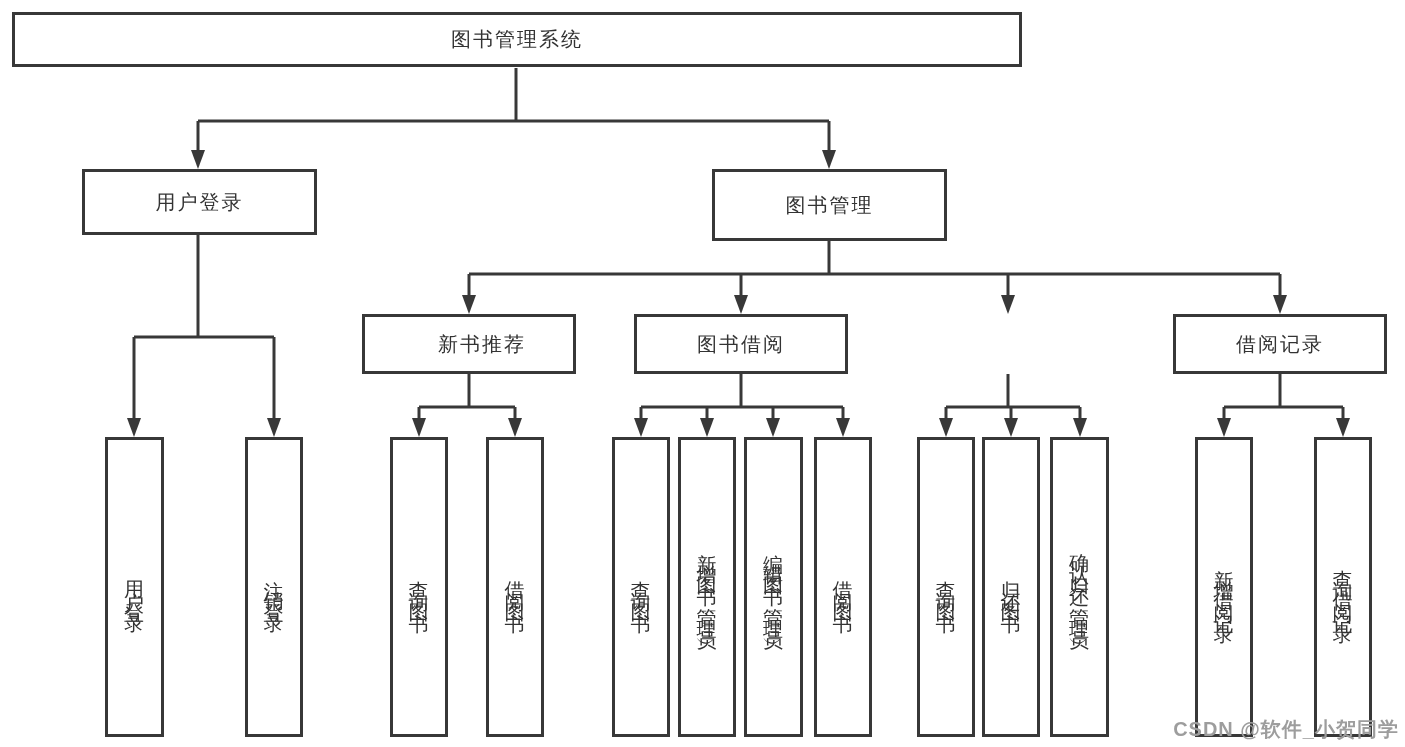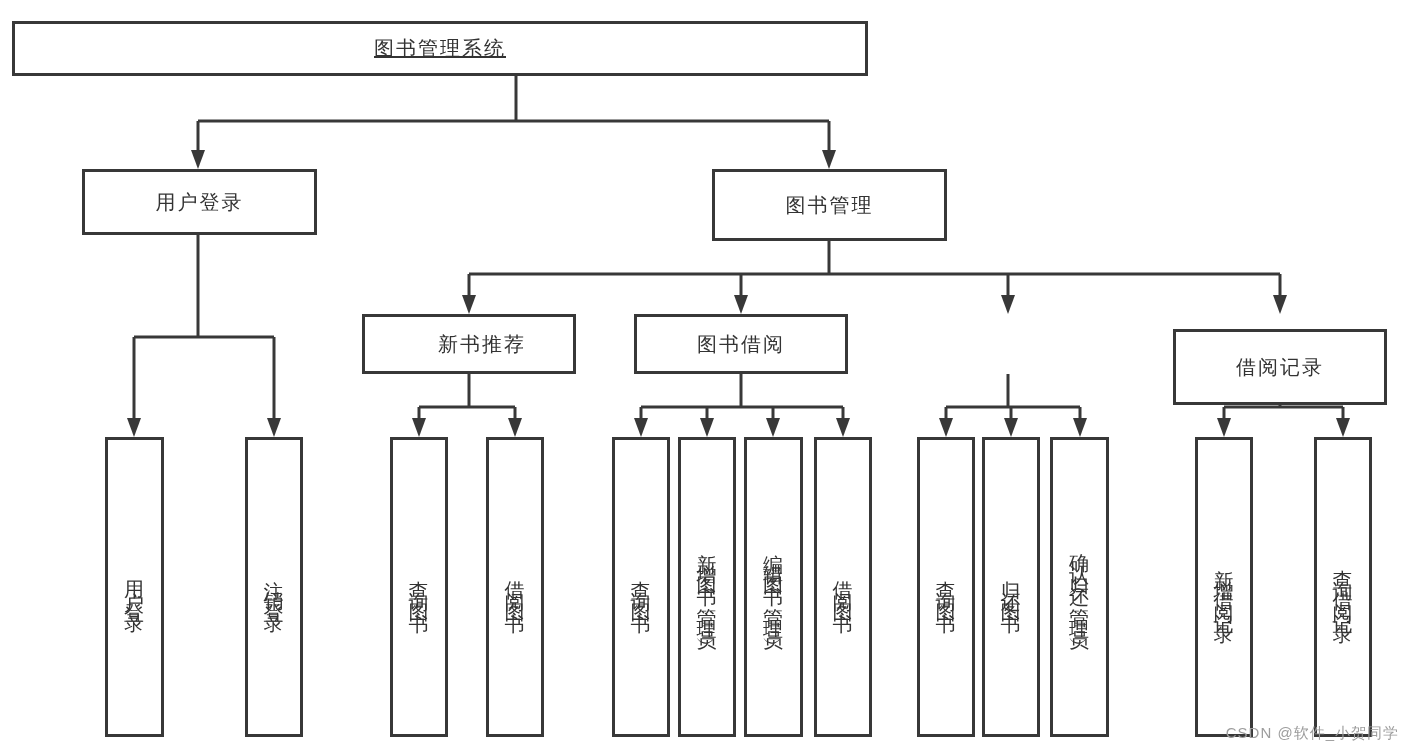--- a/index.html
+++ b/index.html
@@ -45,22 +45,23 @@
     font-size: 20px;
     letter-spacing: 11px;
     line-height: 1.1;
     white-space: nowrap;
   }
   .watermark {
     position: absolute;
     right: 6px;
     bottom: 4px;
     color: #9d9d9d;
-    font-size: 15px;
+    font-size: 20px;
     letter-spacing: 1px;
+    font-weight: bold;
   }
 </style>
 </head>
 <body>
 
 <div id="canvas">
 
   <svg class="connectors" viewBox="0 0 1405 747" xmlns="http://www.w3.org/2000/svg">
     <g stroke="#383838" stroke-width="3" fill="none">
 
@@ -120,28 +121,28 @@
       <polygon points="766,418 780,418 773,437"></polygon>
       <polygon points="836,418 850,418 843,437"></polygon>
       <polygon points="939,418 953,418 946,437"></polygon>
       <polygon points="1004,418 1018,418 1011,437"></polygon>
       <polygon points="1073,418 1087,418 1080,437"></polygon>
       <polygon points="1217,418 1231,418 1224,437"></polygon>
       <polygon points="1336,418 1350,418 1343,437"></polygon>
     </g>
   </svg>
 
-  <div class="box" style="left:12px; top:21px; width:856px; height:55px;text-decoration:underline;">图书管理系统</div>
+  <div class="box" style="left:12px; top:12px; width:1010px; height:55px;">图书管理系统</div>
 
   <div class="box" style="left:82px; top:169px; width:235px; height:66px;">用户登录</div>
   <div class="box" style="left:712px; top:169px; width:235px; height:72px;">图书管理</div>
 
   <div class="box" style="left:362px; top:314px; width:214px; height:60px;padding-left:26px;">新书推荐</div>
   <div class="box" style="left:634px; top:314px; width:214px; height:60px;">图书借阅</div>
-  <div class="box" style="left:1173px; top:329px; width:214px; height:76px;">借阅记录</div>
+  <div class="box" style="left:1173px; top:314px; width:214px; height:60px;">借阅记录</div>
 
   <div class="leaf" style="left:105px; top:437px; width:59px; height:300px;">
     <span>用户登录</span>
   </div>
   <div class="leaf" style="left:245px; top:437px; width:58px; height:300px;">
     <span>注销登录</span>
   </div>
 
   <div class="leaf" style="left:390px; top:437px; width:58px; height:300px;">
     <span>查询图书</span>

